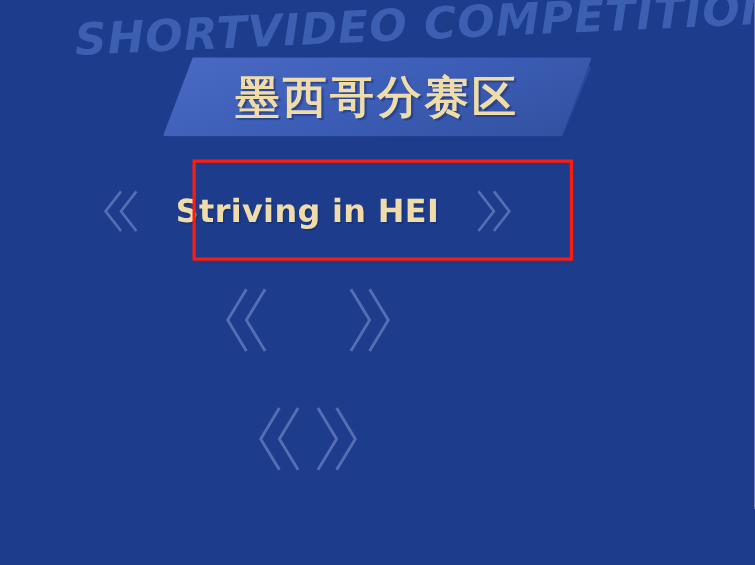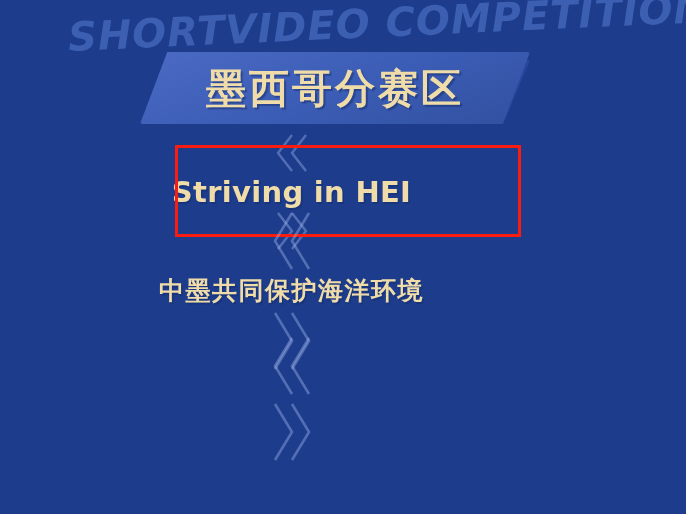--- a/index.html
+++ b/index.html
@@ -31,21 +31,21 @@
     color:#3f61b4;
     white-space:nowrap;
     transform:rotate(-2.6deg);
     transform-origin:left center;
     opacity:.95;
   }
 
   
   #banner-wrap {
     position:absolute;
-    left:140px; top:52px;
+    left:148px; top:52px;
     width:390px; height:72px;
   }
   .hex {
     position:absolute; inset:0;
     -webkit-clip-path:polygon(7% 0, 100% 0, 93% 100%, 0 100%);
     clip-path:polygon(7% 0, 100% 0, 93% 100%, 0 100%);
   }
   #hex-outline {
     top:8px; left:6px;
     background:#2a47a0;
@@ -64,25 +64,24 @@
     font-weight:700;
     letter-spacing:3px;
     color:#efdca8;
     text-shadow:2px 2px 1px rgba(18,40,100,.45);
     white-space:nowrap;
   }
 
   
   .row {
     position:absolute;
-    left:12px; width:559px;
+    left:0; width:559px;
     display:flex;
     align-items:center;
     justify-content:center;
-    flex-direction:column;
   }
   .chev {
     flex:0 0 auto;
     display:flex;
     align-items:center;
     opacity:.42;
   }
   .chev svg { display:block; }
   .chev path { fill:none; stroke:#9fb4e8; }
 
@@ -159,21 +158,20 @@
   <div id="selection-box"></div>
 
   <div class="row row-cjk" id="row-habitat">
     <span class="chev">
       <svg width="48" height="66" viewBox="0 0 48 66">
         <path d="M24 5 L7 33 L24 61" stroke-width="2.6"></path>
         <path d="M41 5 L24 33 L41 61" stroke-width="2.6"></path>
       </svg>
     </span>
     <span class="row-text">
-      <div>中墨共同保护海洋环境</div>
     </span>
     <span class="chev">
       <svg width="48" height="66" viewBox="0 0 48 66">
         <path d="M7 5 L24 33 L7 61" stroke-width="2.6"></path>
         <path d="M24 5 L41 33 L24 61" stroke-width="2.6"></path>
       </svg>
     </span>
   </div>
 
   <div class="row row-cjk" id="row-belt">

